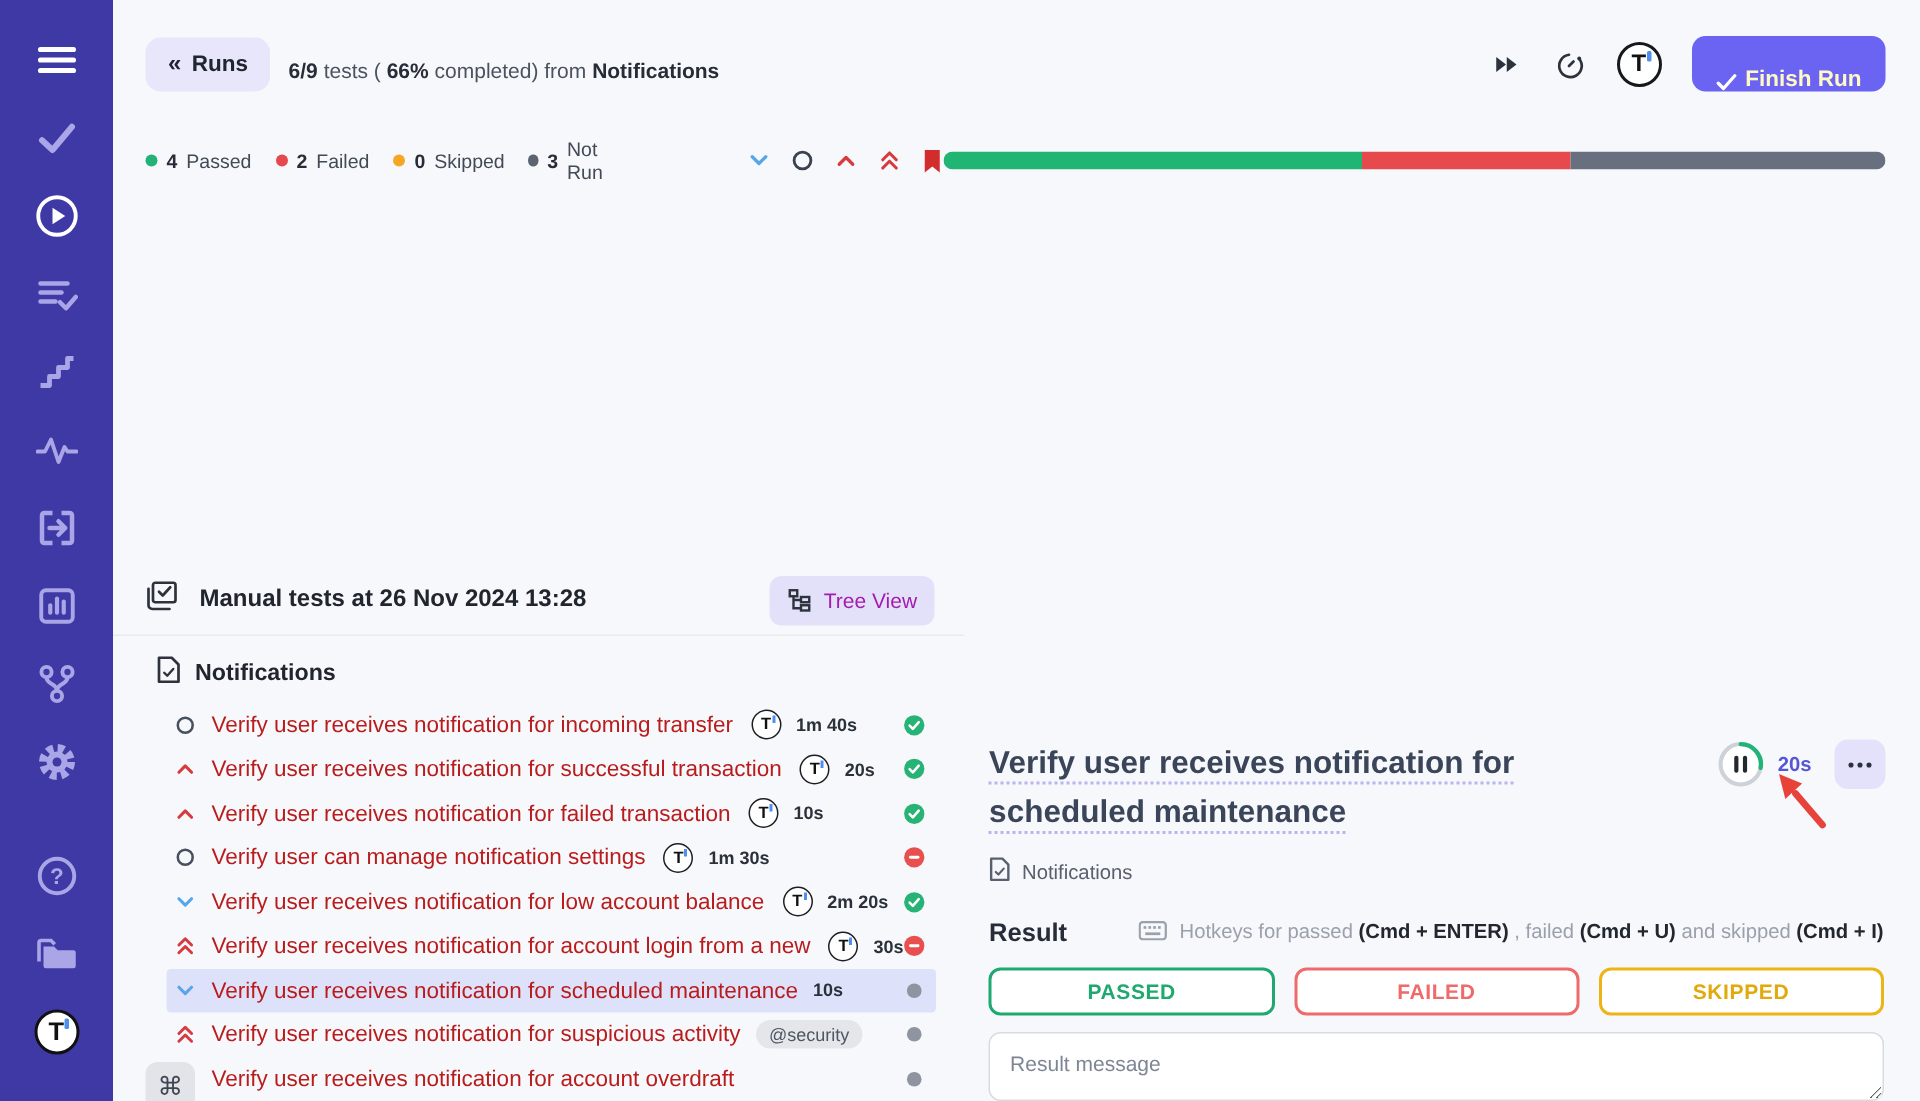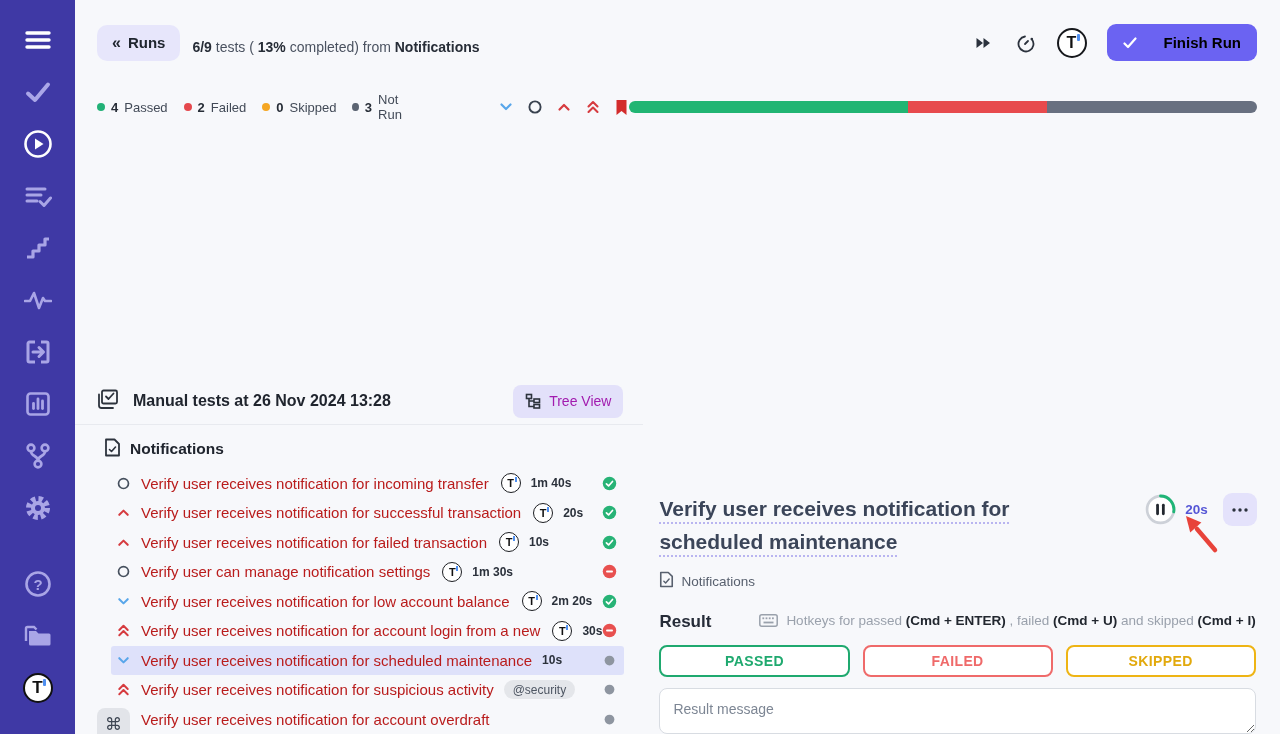--- a/index.html
+++ b/index.html
@@ -25,22 +25,22 @@
     font-size:15px; font-weight:bold; color:#20262f; display:flex; align-items:center; gap:7px; cursor:pointer; }
   .runs-btn .laquo { font-size:16px; }
   .page-title { font-size:28px; font-weight:bold; color:#1d222b; margin-left:20px; letter-spacing:-0.2px; }
   .subtitle { font-size:14px; color:#4a5260; margin-left:12px; margin-top:8px; }
   .subtitle .b { font-weight:bold; color:#272d37; }
   .topbar-right { margin-left:auto; display:flex; align-items:center; gap:20px; }
   .icon-btn { background:none; border:none; cursor:pointer; display:flex; align-items:center; justify-content:center; padding:2px; }
   .tlogo-circle { width:30px; height:30px; border:2px solid #16181c; border-radius:50%; display:flex; align-items:center;
     justify-content:center; font-weight:bold; font-size:16px; color:#111; position:relative; background:#fff; }
   .tlogo-circle .tick { position:absolute; right:5px; top:4px; width:3px; height:7px; background:#4f8ff0; border-radius:1px; }
-  .finish-btn { background:#6b63f2; color:#000000; border:none; border-radius:9px; height:37px; padding:0 16px;
-    font-family:inherit; font-size:15px; font-weight:bold; display:flex; align-items:center; gap:27px; cursor:pointer; }
+  .finish-btn { background:#6b63f2; color:#fef9c3; border:none; border-radius:9px; height:37px; padding:0 16px;
+    font-family:inherit; font-size:15px; font-weight:bold; display:flex; align-items:flex-end; gap:6px; cursor:pointer; }
 
   
   .status-row { height:44px; display:flex; align-items:center; padding:0 23px 0 22px; }
   .counts { display:flex; align-items:center; gap:16px; }
   .count-item { display:flex; align-items:center; gap:6px; font-size:13px; color:#424a57; }
   .count-item .dot { width:8px; height:8px; border-radius:50%; }
   .count-item .val { font-weight:bold; color:#272d37; }
   .filters { display:flex; align-items:center; gap:13px; margin-left:82px; }
   .filters .f { display:flex; align-items:center; cursor:pointer; }
   .progress { margin-left:auto; width:652px; height:12px; border-radius:7px; overflow:hidden; display:flex; }
@@ -194,21 +194,21 @@
   </div>
 </nav>
 
 <div class="main">
 
   <header class="topbar">
     <button class="runs-btn">
       <span class="laquo">«</span>
       <span>Runs</span>
     </button>
-    <div class="subtitle" id="subtitle"><span class="b">6/9</span><span> tests ( </span><span class="b">13%</span><span> completed) from </span><span class="b">Notifications</span></div>
+    <div class="subtitle" id="subtitle"><span class="b">6/9</span><span> tests ( </span><span class="b">66%</span><span> completed) from </span><span class="b">Notifications</span></div>
 
     <div class="topbar-right">
       <button class="icon-btn">
         <svg width="16" height="14" viewBox="0 0 16 14">
             <path d="M1.5 2v10L8 7zM8.5 2v10L15 7z" fill="#2b323d"></path>
           </svg>
       </button>
       <button class="icon-btn">
         <svg width="20" height="20" viewBox="0 0 20 20">
             <path d="M16.8 6.2A7.5 7.5 0 1 1 10 3.5" fill="none" stroke="#2b323d" stroke-width="1.8" stroke-linecap="round"></path>

